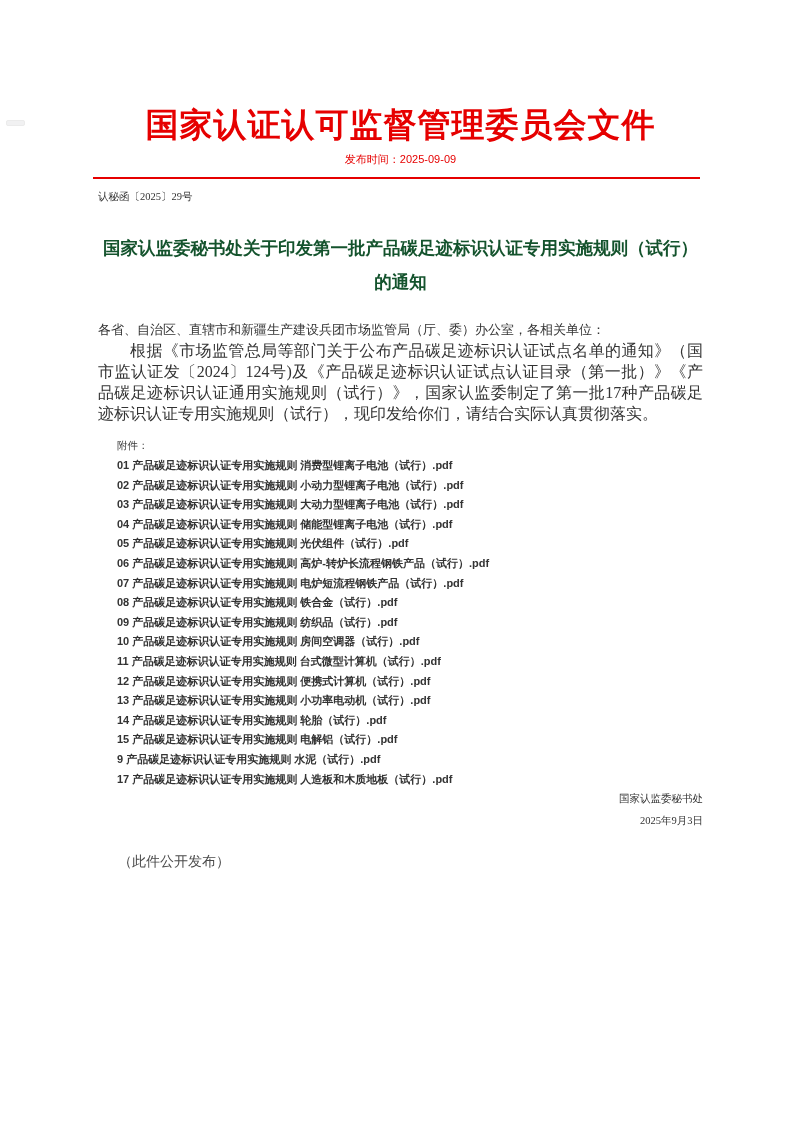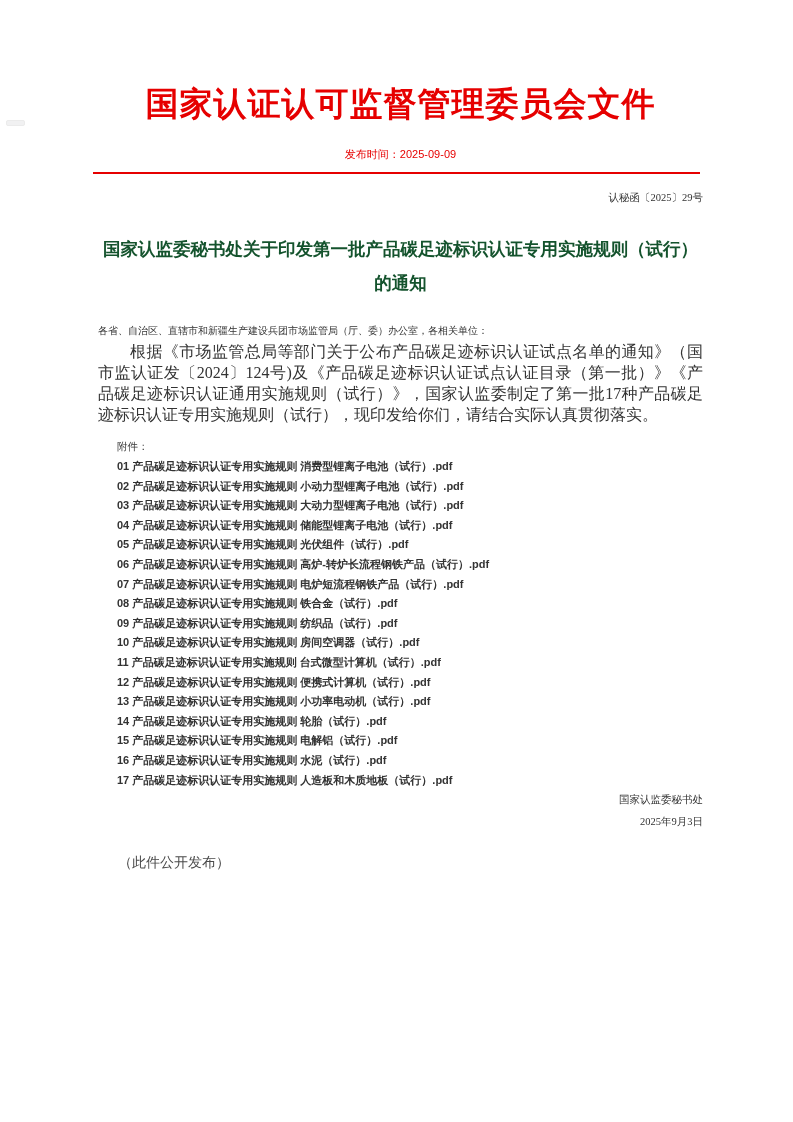--- a/index.html
+++ b/index.html
@@ -21,65 +21,65 @@
     top: 120px;
     width: 17px;
     height: 4px;
     background: #f1f1f2;
     border: 1px solid #ebebeb;
     border-radius: 2px;
   }
   .content {
     margin-left: 98px;
     margin-right: 90px;
-    padding-top: 82px;
+    padding-top: 103px;
   }
   .org-title {
     text-align: center;
     font-size: 33px;
     line-height: 44px;
     font-weight: bold;
     color: #e60000;
     letter-spacing: 1px;
     font-family: "Liberation Serif", "DejaVu Serif", serif;
     white-space: nowrap;
   }
   .publish-line {
-    margin-top: 20px;
+    margin-top: 4px;
     text-align: center;
     font-size: 11px;
     line-height: 16px;
     color: #e60000;
     font-family: "Liberation Sans", "DejaVu Sans", sans-serif;
   }
   .red-rule {
     margin-top: 10px;
     margin-left: -5px;
     width: 607px;
     height: 2px;
     background: #e60000;
   }
   .doc-number {
-    margin-top: 15px;
-    text-align: right;
+    margin-top: 9px;
+    text-align: left;
     font-size: 10.5px;
     line-height: 17px;
     color: #333333;
   }
   .notice-title {
     margin-top: 26px;
     text-align: center;
     font-size: 17.5px;
     line-height: 34px;
     font-weight: bold;
     color: #14532d;
   }
   .salutation {
     margin-top: 20px;
-    font-size: 10px;
+    font-size: 13px;
     line-height: 21px;
     color: #333333;
   }
   .body-paragraph {
     font-size: 16px;
     line-height: 21px;
     text-indent: 2em;
     text-align: justify;
     color: #333333;
   }
@@ -159,21 +159,21 @@
       <div class="attachment-item">06 产品碳足迹标识认证专用实施规则 高炉-转炉长流程钢铁产品（试行）.pdf</div>
       <div class="attachment-item">07 产品碳足迹标识认证专用实施规则 电炉短流程钢铁产品（试行）.pdf</div>
       <div class="attachment-item">08 产品碳足迹标识认证专用实施规则 铁合金（试行）.pdf</div>
       <div class="attachment-item">09 产品碳足迹标识认证专用实施规则 纺织品（试行）.pdf</div>
       <div class="attachment-item">10 产品碳足迹标识认证专用实施规则 房间空调器（试行）.pdf</div>
       <div class="attachment-item">11 产品碳足迹标识认证专用实施规则 台式微型计算机（试行）.pdf</div>
       <div class="attachment-item">12 产品碳足迹标识认证专用实施规则 便携式计算机（试行）.pdf</div>
       <div class="attachment-item">13 产品碳足迹标识认证专用实施规则 小功率电动机（试行）.pdf</div>
       <div class="attachment-item">14 产品碳足迹标识认证专用实施规则 轮胎（试行）.pdf</div>
       <div class="attachment-item">15 产品碳足迹标识认证专用实施规则 电解铝（试行）.pdf</div>
-      <div class="attachment-item">16 产品碳足迹标识认证专用实施规则 水泥（试行）.pdf</div>
+      <div class="attachment-item">9 产品碳足迹标识认证专用实施规则 水泥（试行）.pdf</div>
       <div class="attachment-item">17 产品碳足迹标识认证专用实施规则 人造板和木质地板（试行）.pdf</div>
     </div>
 
   <div class="issuer-name">国家认监委秘书处</div>
 
   <div class="issue-date">2025年9月3日</div>
 
   <div class="public-note">（此件公开发布）</div>
 
 </div>

